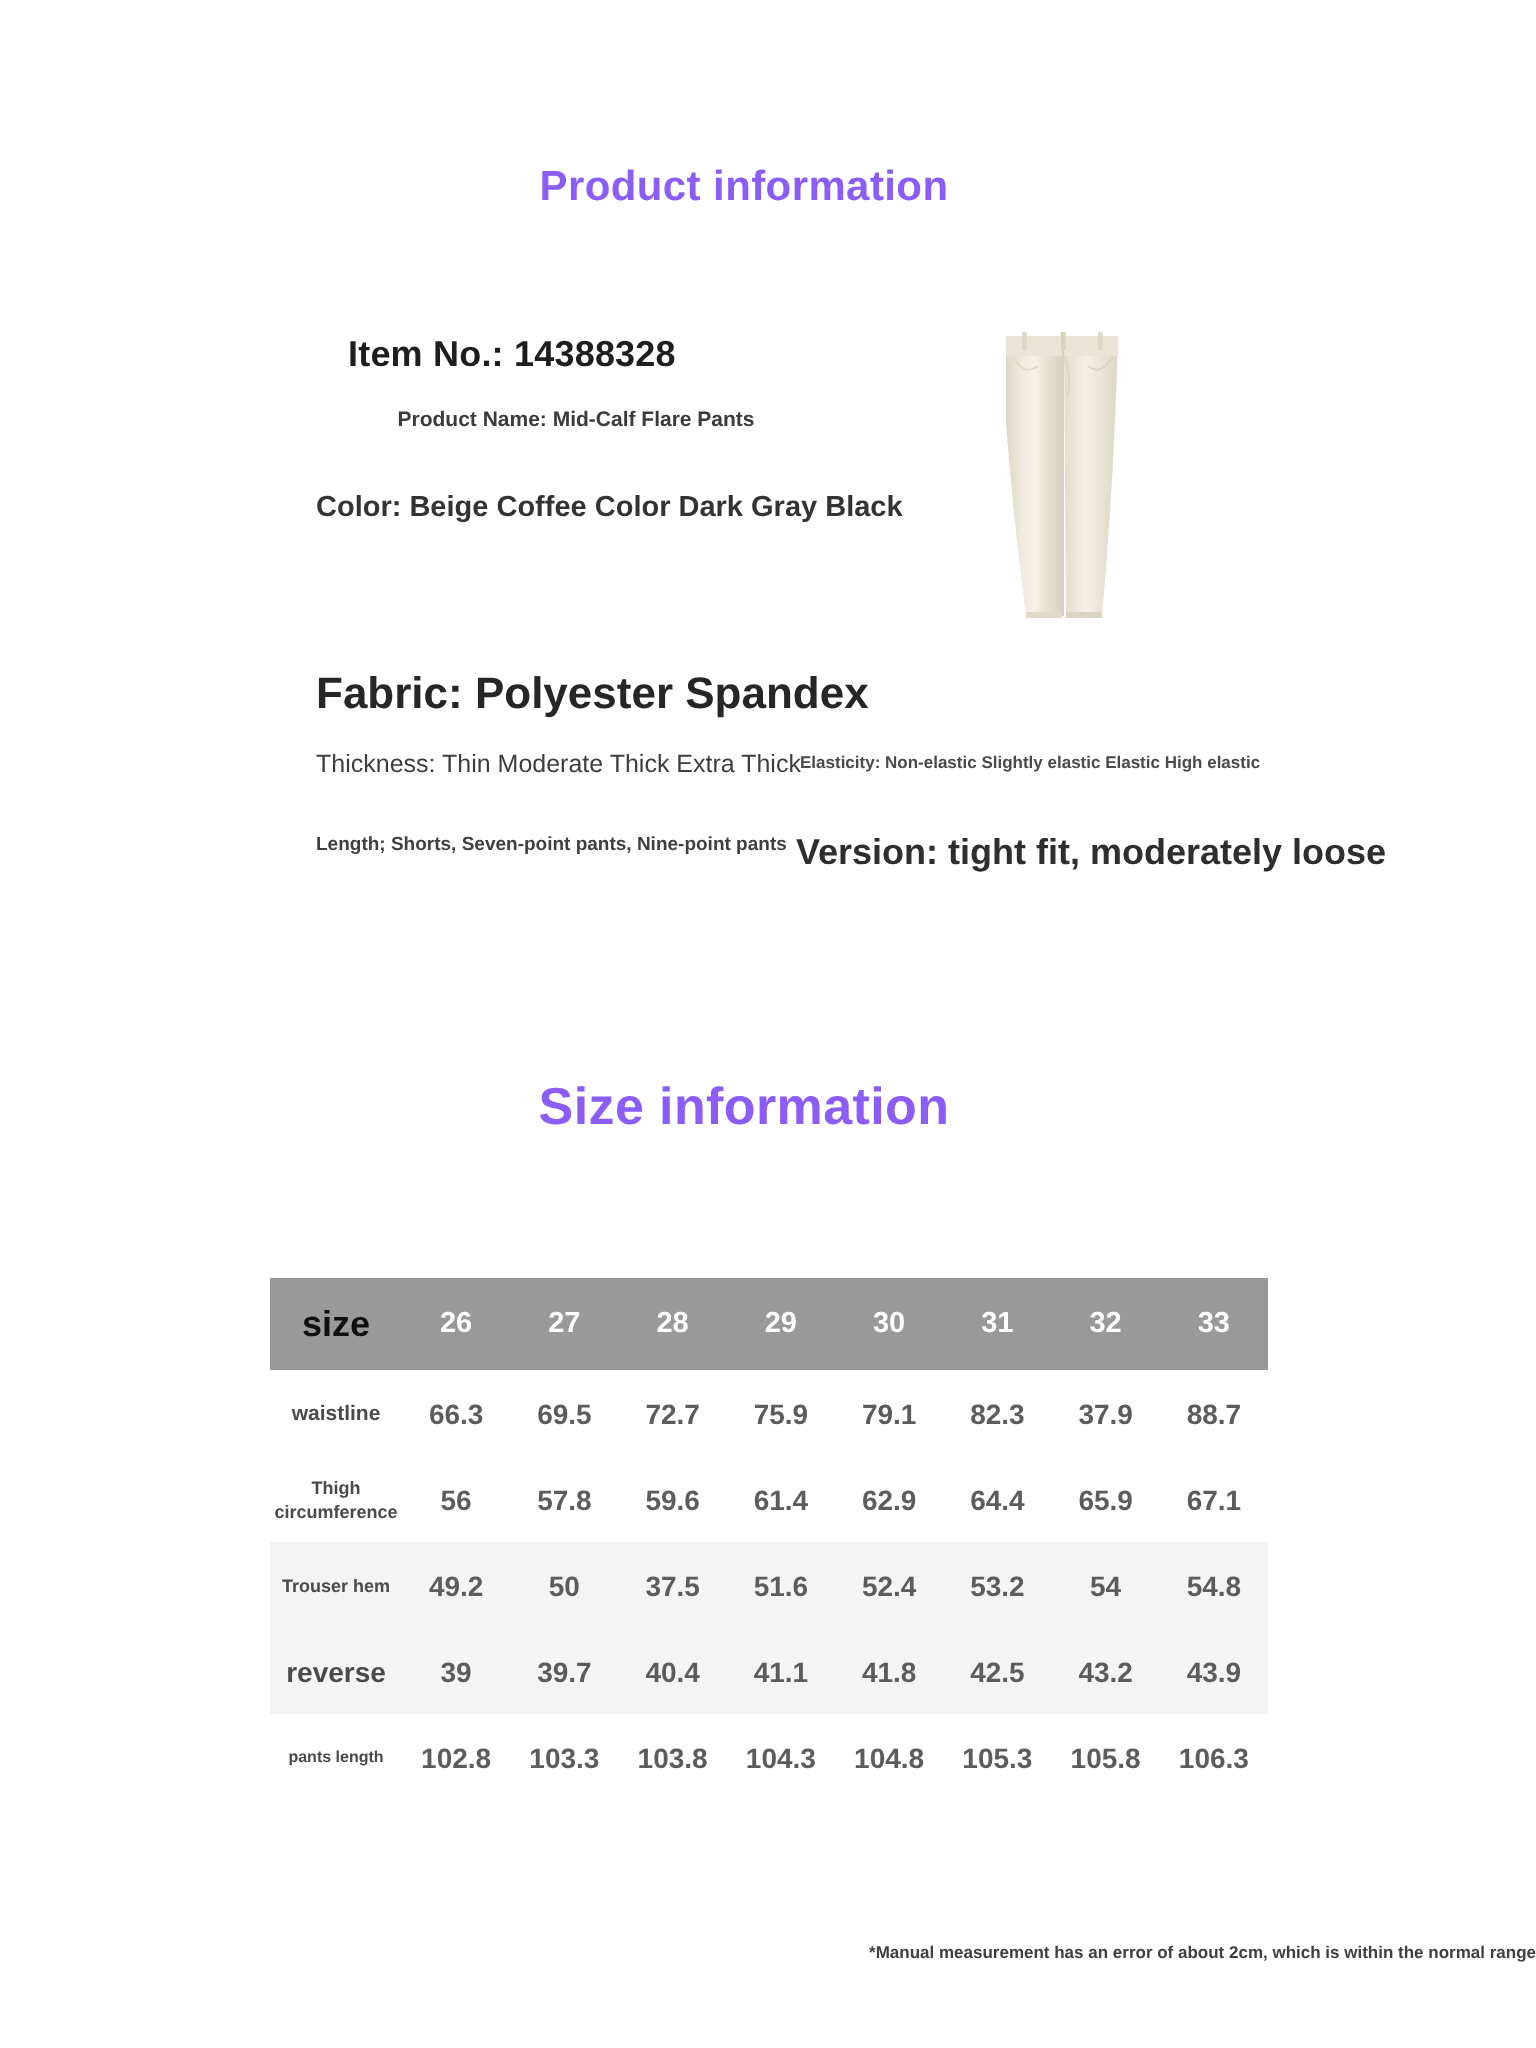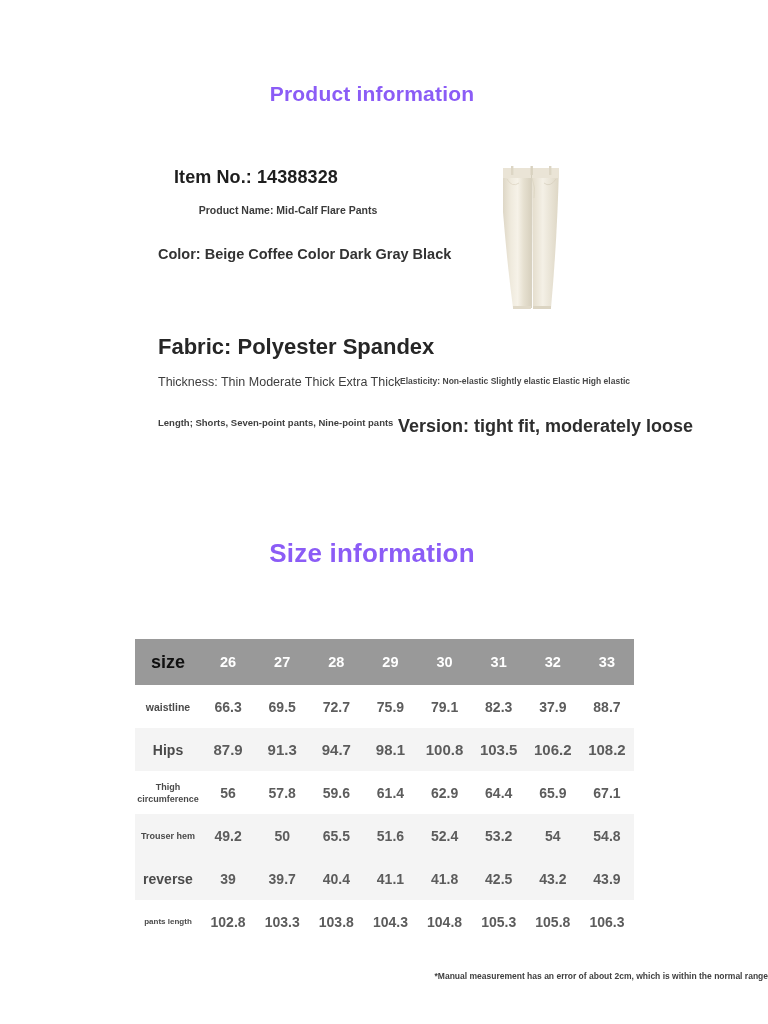--- a/index.html
+++ b/index.html
@@ -254,47 +254,36 @@
       <td class="row-label lbl-md">waistline</td>
       <td class="val">66.3</td>
       <td class="val">69.5</td>
       <td class="val">72.7</td>
       <td class="val">75.9</td>
       <td class="val">79.1</td>
       <td class="val">82.3</td>
       <td class="val">37.9</td>
       <td class="val">88.7</td>
     </tr>
-    <tr class="shaded">
-      <td class="row-label lbl-lg">Hips</td>
-      <td class="val val-lg">87.9</td>
-      <td class="val val-lg">91.3</td>
-      <td class="val val-lg">94.7</td>
-      <td class="val val-lg">98.1</td>
-      <td class="val val-lg">100.8</td>
-      <td class="val val-lg">103.5</td>
-      <td class="val val-lg">106.2</td>
-      <td class="val val-lg">108.2</td>
-    </tr>
     <tr class="plain">
       <td class="row-label">Thigh circumference</td>
       <td class="val">56</td>
       <td class="val">57.8</td>
       <td class="val">59.6</td>
       <td class="val">61.4</td>
       <td class="val">62.9</td>
       <td class="val">64.4</td>
       <td class="val">65.9</td>
       <td class="val">67.1</td>
     </tr>
     <tr class="shaded">
       <td class="row-label">Trouser hem</td>
       <td class="val">49.2</td>
       <td class="val">50</td>
-      <td class="val">65.5</td>
+      <td class="val">37.5</td>
       <td class="val">51.6</td>
       <td class="val">52.4</td>
       <td class="val">53.2</td>
       <td class="val">54</td>
       <td class="val">54.8</td>
     </tr>
     <tr class="shaded">
       <td class="row-label lbl-lg">reverse</td>
       <td class="val">39</td>
       <td class="val">39.7</td>

